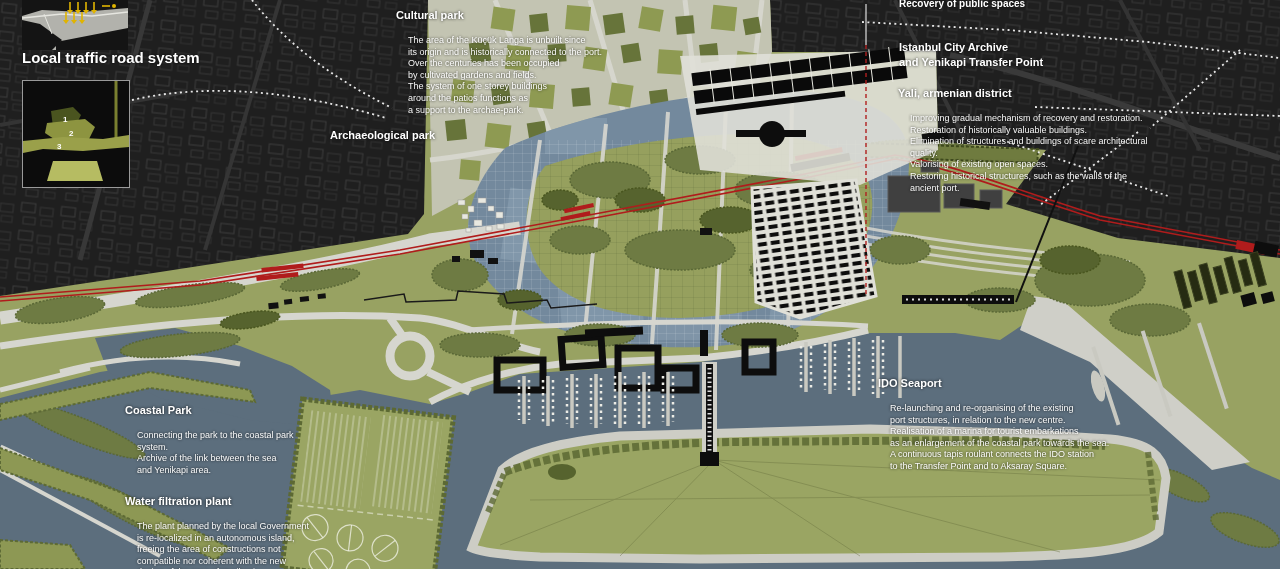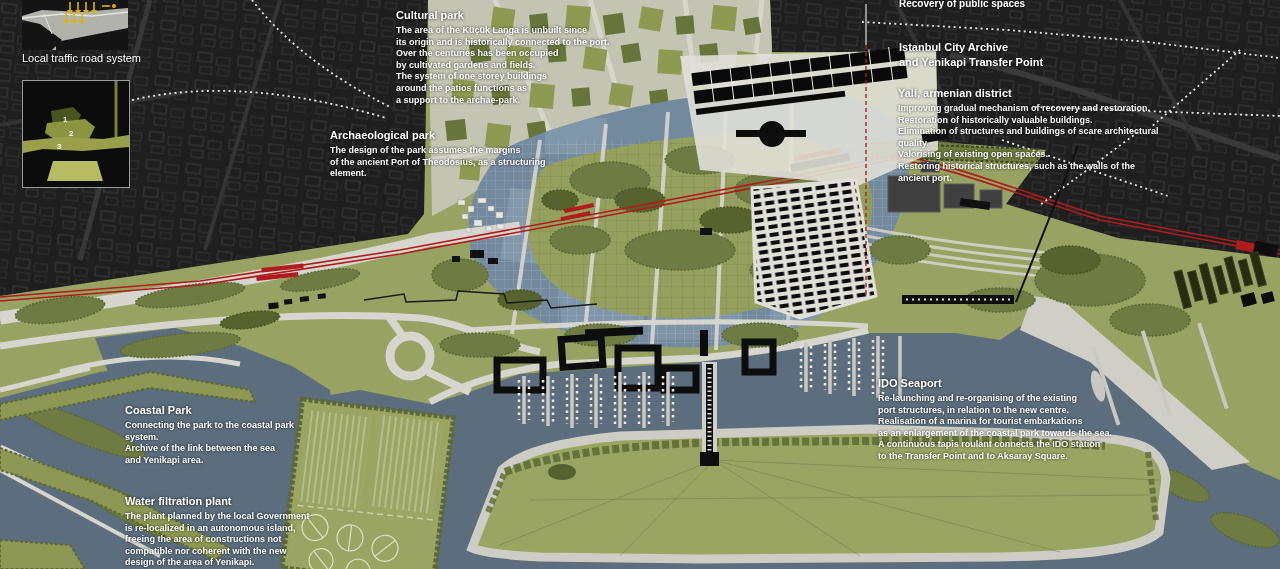--- a/index.html
+++ b/index.html
@@ -1,23 +1,23 @@
 <!DOCTYPE html>
 <html><head>
 <meta charset="utf-8">
 <style>
   html,body{margin:0;padding:0;background:#111;}
   .board{position:relative;width:1280px;height:569px;overflow:hidden;background:#1d1d1d;
          font-family:"Liberation Sans",sans-serif;}
   .board svg{position:absolute;left:0;top:0;}
   .ann{position:absolute;color:#fff;text-shadow:0 0 3px rgba(0,0,0,.85);}
   .ann h3{margin:0 0 2px 0;font-size:11px;line-height:15px;font-weight:bold;white-space:pre-line;}
-  .ann p{margin:0;font-size:9px;line-height:11.6px;font-weight:bold;white-space:pre-line;opacity:.96;}
+  .ann p{margin:12px;font-size:9px;line-height:11.6px;font-weight:normal;white-space:pre-line;opacity:.96;}
   .ann.small h3{font-size:10px;line-height:12px;}
-  .caption{position:absolute;color:#fff;font-size:11px;font-weight:normal;line-height:12px;
+  .caption{position:absolute;color:#fff;font-size:15px;font-weight:bold;line-height:12px;
            text-shadow:0 0 2px rgba(0,0,0,.9);white-space:pre-line;text-align:right;}
   .inset{position:absolute;}
   .inset svg{position:static;display:block;}
 </style>
 </head>
 <body>
 
 <div class="board">
 
   <svg width="1280" height="569" viewBox="0 0 1280 569">
@@ -476,23 +476,20 @@
 its origin and is historically connected to the port.
 Over the centuries has been occupied
 by cultivated gardens and fields.
 The system of one storey buildings
 around the patios functions as
 a support to the archae-park.</p>
   </div>
 
   <div class="ann" style="left:330px;top:128px;width:240px;">
     <h3>Archaeological park</h3>
-    <p>The design of the park assumes the margins
-of the ancient Port of Theodosius, as a structuring
-element.</p>
   </div>
 
   <div class="ann small" style="left:899px;top:-2px;">
     <h3>Recovery of public spaces</h3>
   </div>
 
   <div class="ann" style="left:899px;top:40px;width:240px;">
     <h3>Istanbul City Archive
 and Yenikapi Transfer Point</h3>
   </div>

